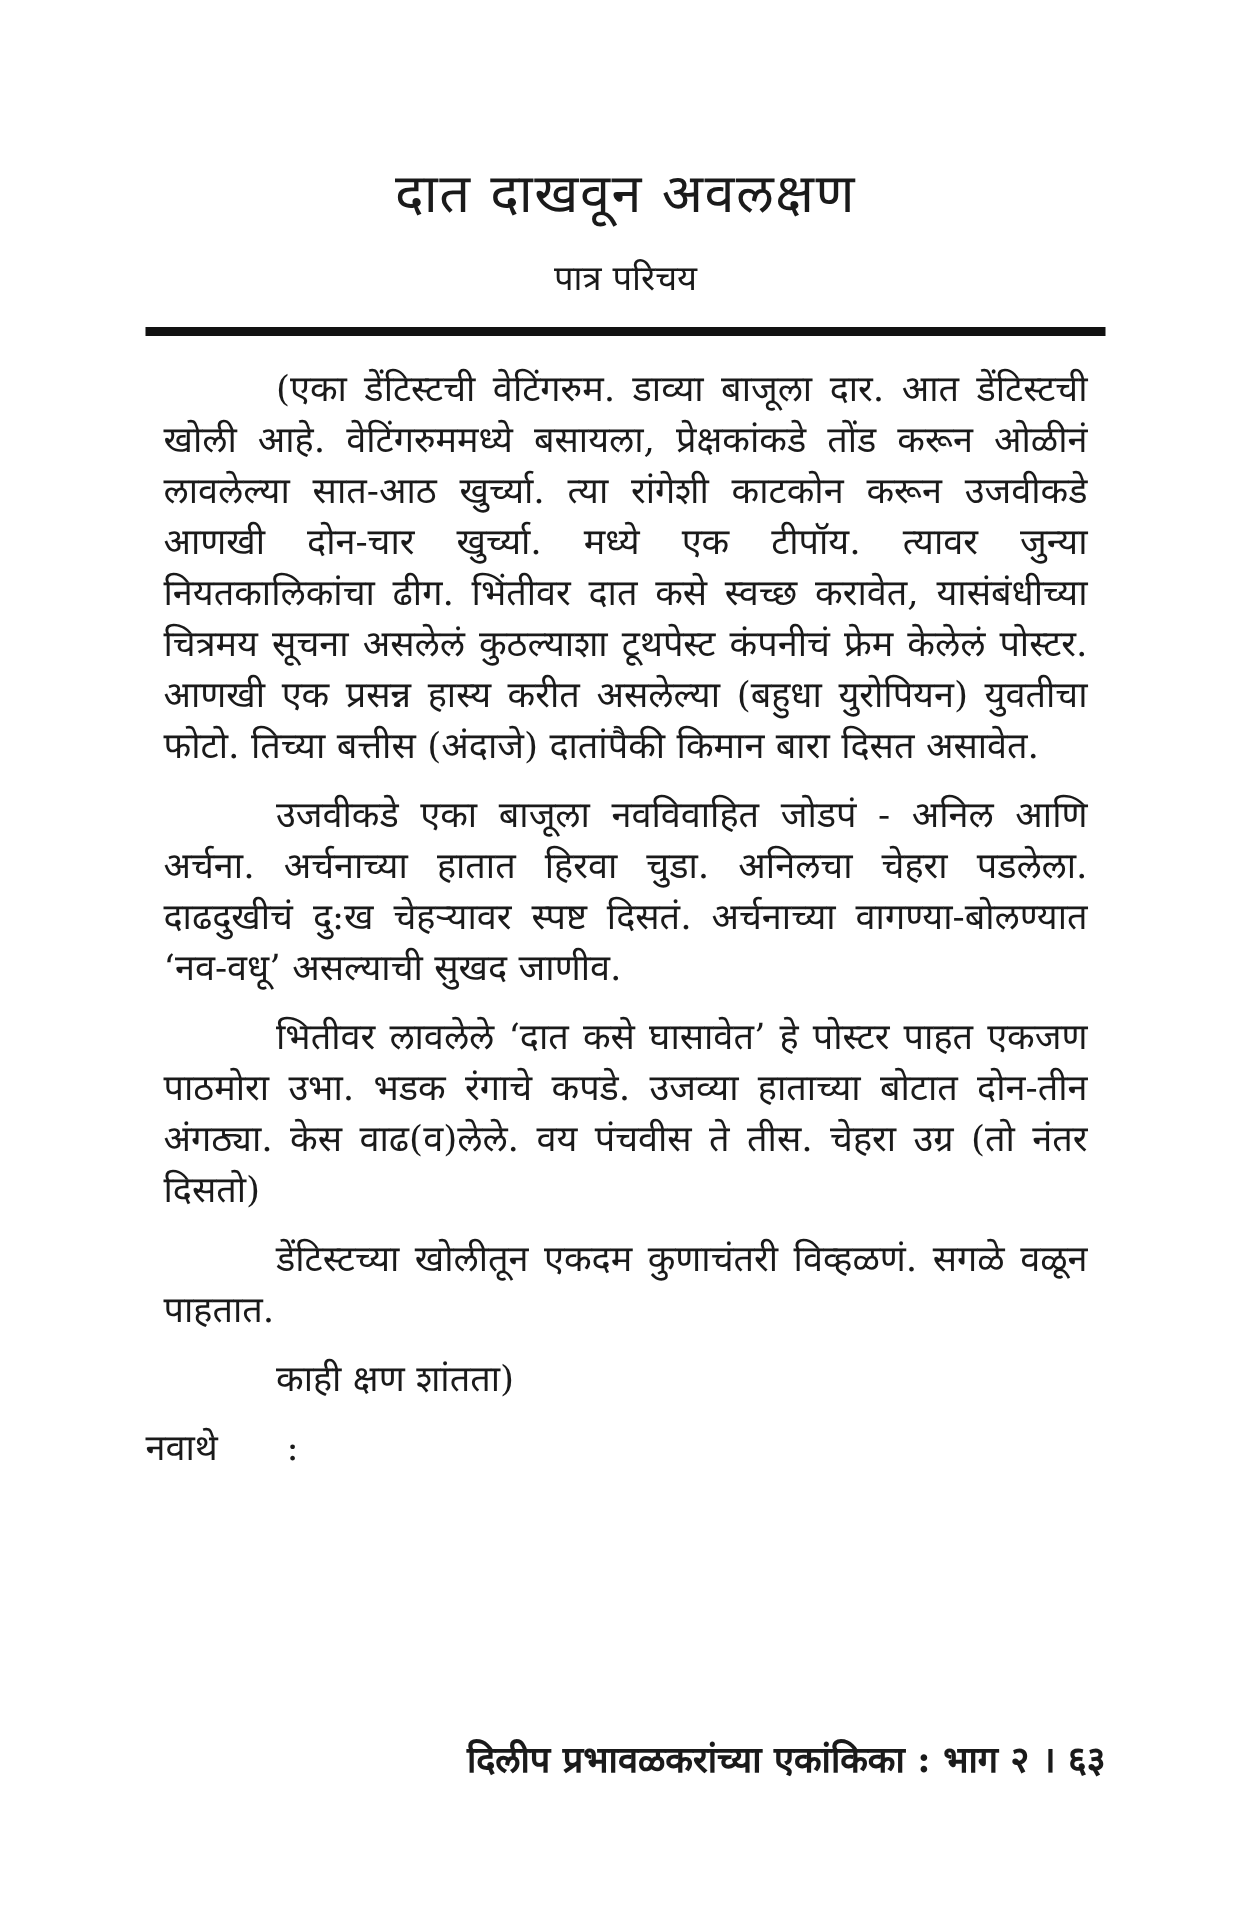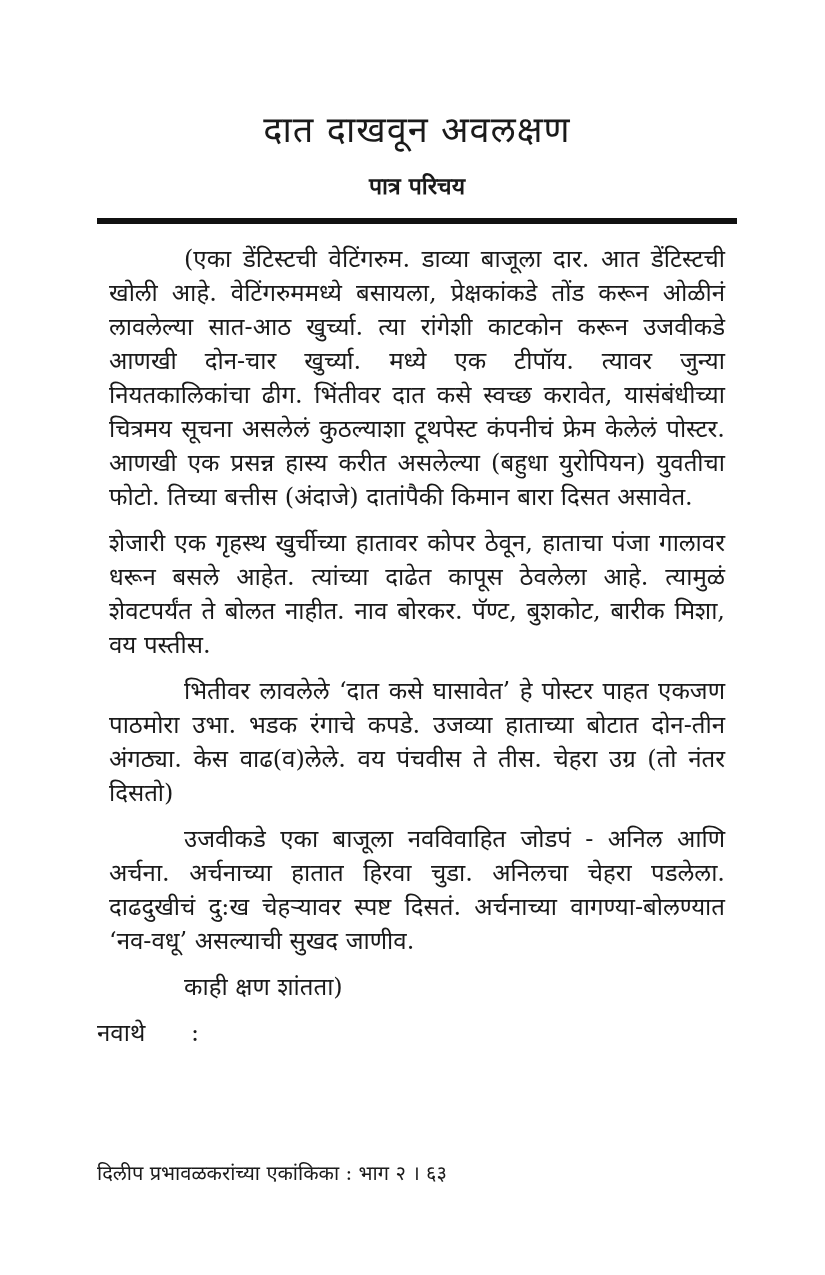--- a/index.html
+++ b/index.html
@@ -28,21 +28,21 @@
     font-size: 36px;
     line-height: 44px;
     font-weight: normal;
     letter-spacing: 1px;
   }
   .subtitle {
     margin-top: 20px;
     text-align: center;
     font-size: 23px;
     line-height: 28px;
-    font-weight: bold;
+    font-weight: normal;
   }
   .cast-line {
     margin-top: 18px;
     display: flex;
     justify-content: center;
     align-items: center;
     column-gap: 30px;
     font-size: 23px;
     line-height: 28px;
     font-weight: bold;
@@ -86,43 +86,43 @@
     flex: 1 1 auto;
     padding-left: 18px;
     text-indent: -18px;
     text-align: justify;
   }
   .footer {
     position: absolute;
     left: 97px;
     width: 640px;
     top: 1158px;
-    text-align: left;
-    font-size: 20px;
+    text-align: right;
+    font-size: 24px;
     line-height: 30px;
-    font-weight: normal;
+    font-weight: bold;
   }
 </style>
 </head>
 <body>
 
 <div class="content">
 
   <h1 class="title">दात दाखवून अवलक्षण</h1>
 
   <div class="subtitle">पात्र परिचय</div>
 
 
   <div class="rule"></div>
 
   <div class="body-text">
       <p>(एका डेंटिस्टची वेटिंगरुम. डाव्या बाजूला दार. आत डेंटिस्टची खोली आहे. वेटिंगरुममध्ये बसायला, प्रेक्षकांकडे तोंड करून ओळीनं लावलेल्या सात-आठ खुर्च्या. त्या रांगेशी काटकोन करून उजवीकडे आणखी दोन-चार खुर्च्या. मध्ये एक टीपॉय. त्यावर जुन्या नियतकालिकांचा ढीग. भिंतीवर दात कसे स्वच्छ करावेत, यासंबंधीच्या चित्रमय सूचना असलेलं कुठल्याशा टूथपेस्ट कंपनीचं फ्रेम केलेलं पोस्टर. आणखी एक प्रसन्न हास्य करीत असलेल्या (बहुधा युरोपियन) युवतीचा फोटो. तिच्या बत्तीस (अंदाजे) दातांपैकी किमान बारा दिसत असावेत.</p>
-      <p class="no-indent">शेजारी एक गृहस्थ खुर्चीच्या हातावर कोपर ठेवून, हाताचा पंजा गालावर धरून बसले आहेत. त्यांच्या दाढेत कापूस ठेवलेला आहे. त्यामुळं शेवटपर्यंत ते बोलत नाहीत. नाव बोरकर. पॅण्ट, बुशकोट, बारीक मिशा, वय पस्तीस.</p>
+      <p>उजवीकडे एका बाजूला नवविवाहित जोडपं - अनिल आणि अर्चना. अर्चनाच्या हातात हिरवा चुडा. अनिलचा चेहरा पडलेला. दाढदुखीचं दु:ख चेहऱ्यावर स्पष्ट दिसतं. अर्चनाच्या वागण्या-बोलण्यात ‘नव-वधू’ असल्याची सुखद जाणीव.</p>
       <p>भितीवर लावलेले ‘दात कसे घासावेत’ हे पोस्टर पाहत एकजण पाठमोरा उभा. भडक रंगाचे कपडे. उजव्या हाताच्या बोटात दोन-तीन अंगठ्या. केस वाढ(व)लेले. वय पंचवीस ते तीस. चेहरा उग्र (तो नंतर दिसतो)</p>
-      <p>उजवीकडे एका बाजूला नवविवाहित जोडपं - अनिल आणि अर्चना. अर्चनाच्या हातात हिरवा चुडा. अनिलचा चेहरा पडलेला. दाढदुखीचं दु:ख चेहऱ्यावर स्पष्ट दिसतं. अर्चनाच्या वागण्या-बोलण्यात ‘नव-वधू’ असल्याची सुखद जाणीव.</p>
+      <p>डेंटिस्टच्या खोलीतून एकदम कुणाचंतरी विव्हळणं. सगळे वळून पाहतात.</p>
       <p>काही क्षण शांतता)</p>
     </div>
 
   <div class="body-text dialog-row" style="margin-top:0;">
     <span class="dialog-speaker">नवाथे</span>
     <span class="dialog-colon">:</span>
   </div>
 
 </div>
 

